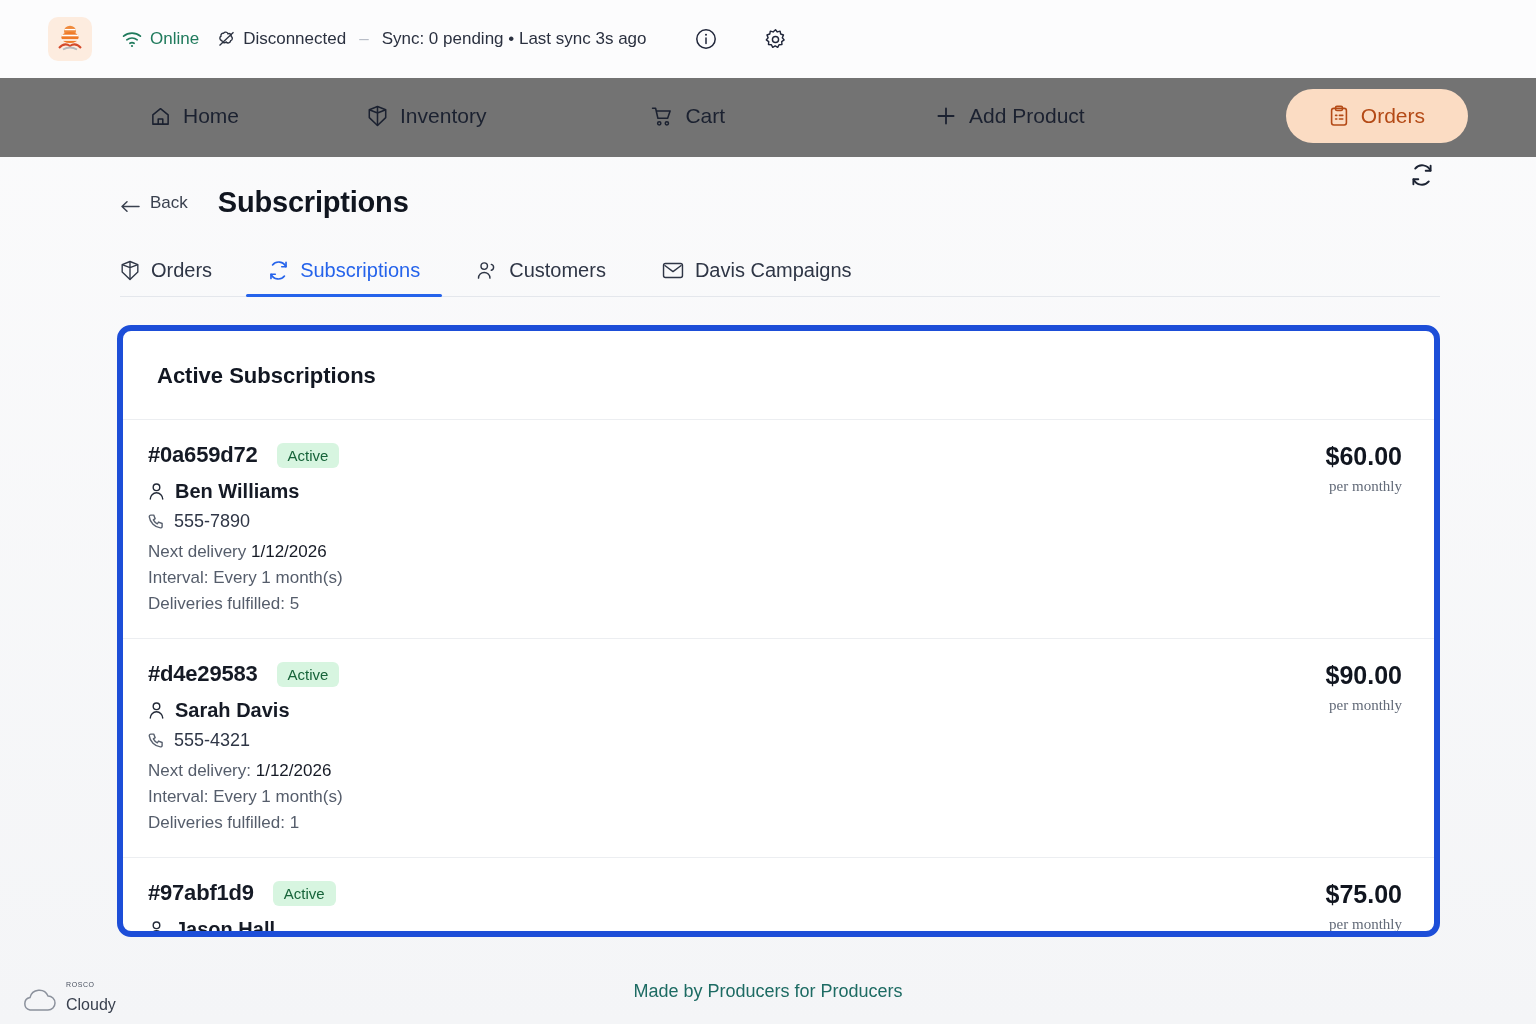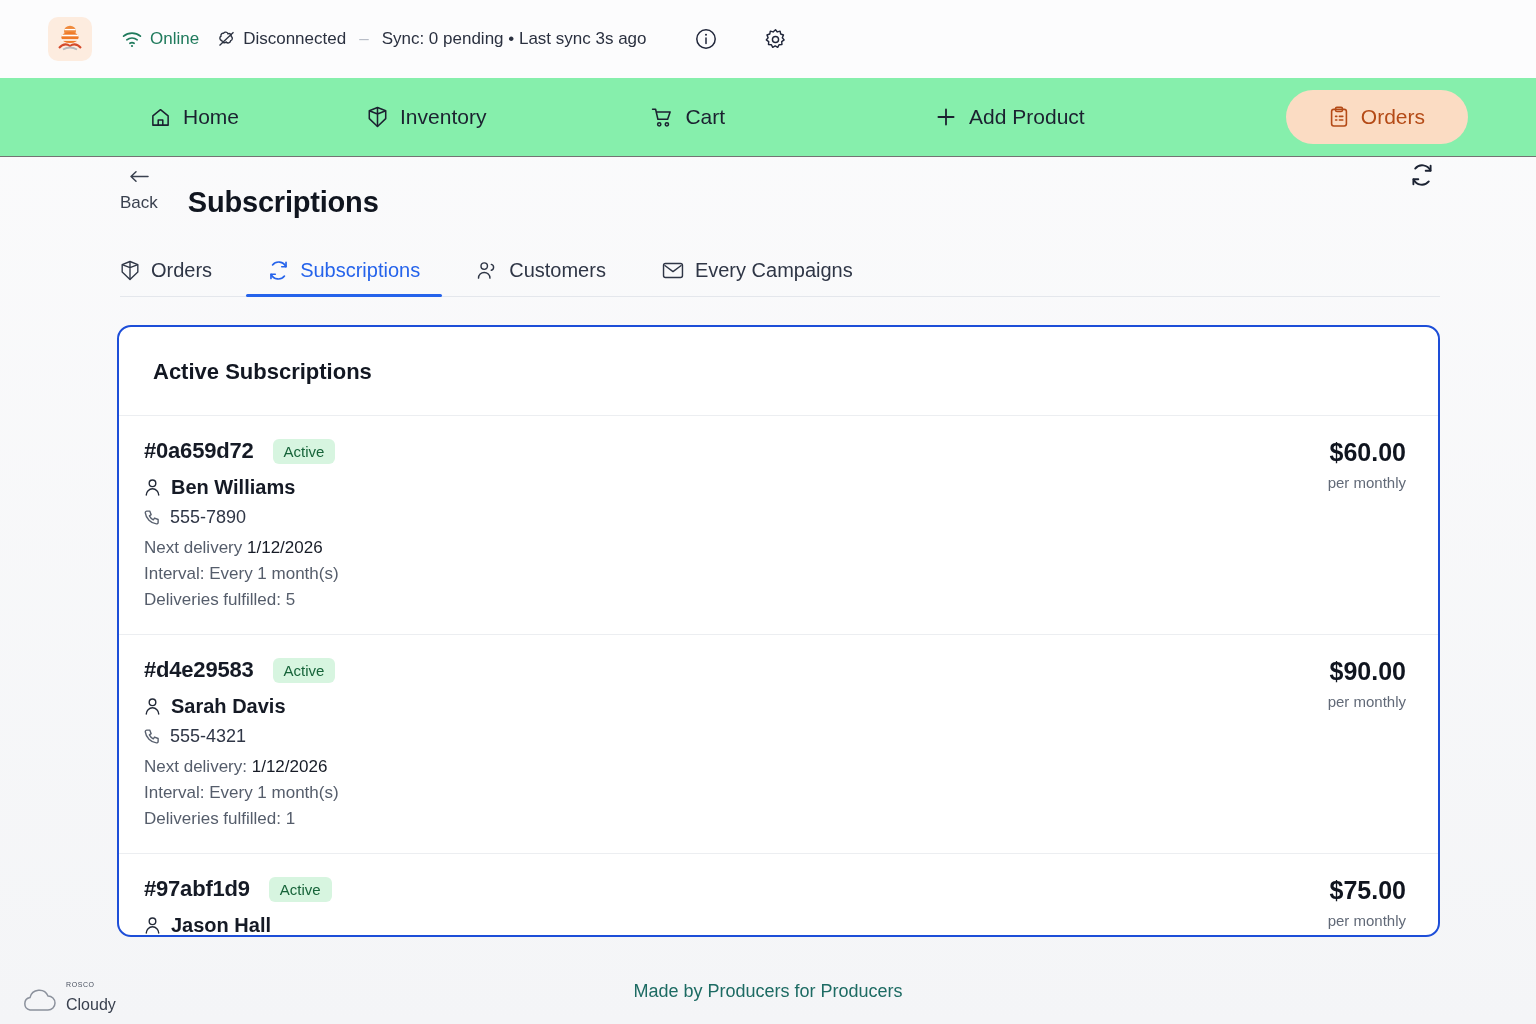--- a/index.html
+++ b/index.html
@@ -49,22 +49,22 @@
   .status-sync { color: #2b3140; font-size: 17px; }
   .status-icons { display: flex; align-items: center; gap: 47px; margin-left: 48px; }
   .icon-btn { display: flex; align-items: center; justify-content: center; cursor: pointer; }
 
   
   .navbar {
     height: 79px;
     display: flex;
     align-items: center;
     padding: 0 68px 0 150px;
-    background: #86efac;
-    border-bottom: 1px solid #737373;
+    background: #737373;
+    border-bottom: 3px solid #737373;
     position: relative;
   }
   .nav-items { display: flex; align-items: center; flex: 1; }
   .nav-item {
     display: flex; align-items: center; gap: 12px;
     font-size: 21px; color: #1b2130;
     cursor: pointer;
     white-space: nowrap;
   }
   .nav-item.home { margin-right: 128px; }
@@ -83,25 +83,24 @@
   }
 
   
   .pagehead {
     display: flex; align-items: flex-end;
     padding: 20px 0 0 0;
     position: relative;
     height: 62px;
   }
   .back-btn {
-    display: flex; align-items: center; gap: 10px;
+    display: flex; align-items: flex-end; gap: 10px;
     color: #3a414f; font-size: 17px;
     margin-left: 120px; margin-bottom: 6px;
     cursor: pointer;
-    flex-direction: column;
   }
   .page-title {
     font-size: 29px; font-weight: bold; color: #10151f;
     margin-left: 30px; letter-spacing: -0.2px;
   }
   .refresh-btn {
     position: absolute; right: 102px; top: 6px;
     cursor: pointer;
   }
 
@@ -126,21 +125,21 @@
     content: ""; position: absolute;
     left: -22px; right: -22px; bottom: -1px;
     height: 3px; background: #2563eb;
     border-radius: 2px;
   }
 
   
   .card {
     margin: 28px 96px 0 117px;
     background: #ffffff;
-    border: 2px solid #1d4ed8;
+    border: 6px solid #1d4ed8;
     border-radius: 14px;
     overflow: hidden;
     height: 612px;
   }
   .card-header {
     padding: 32px 0 30px 34px;
     border-bottom: 1px solid #eceef1;
   }
   .card-title { font-size: 22px; font-weight: bold; color: #121722; }
 
@@ -164,21 +163,21 @@
   .sub-phone {
     display: flex; align-items: center; gap: 10px;
     font-size: 18px; color: #2f3646;
     margin-top: 8px;
   }
   .sub-meta { font-size: 17px; color: #555d6b; margin-top: 10px; }
   .sub-meta strong { color: #161b26; font-weight: normal; }
   .sub-meta + .sub-meta { margin-top: 6px; }
   .sub-right { text-align: right; }
   .sub-price { font-size: 25px; font-weight: bold; color: #10151f; }
-  .sub-per { font-size: 15px; color: #626a78; margin-top: 7px; }
+  .sub-per { font-size: 15px; color: #626a78; margin-top: 7px; font-family: Liberation Serif, serif; }
 
   
   .footer {
     position: absolute; left: 0; right: 0; bottom: 22px;
     text-align: center;
     font-size: 18px; color: #1d6b63;
   }
   .weather {
     position: absolute; left: 18px; bottom: 10px;
     display: flex; align-items: flex-end; gap: 4px;
@@ -363,21 +362,21 @@
     <span>Customers</span>
   </div>
 
   <div class="tab">
     <span>
       <svg width="22" height="19" viewBox="0 0 23 19" fill="none" stroke="#2f3646" stroke-width="1.5" stroke-linejoin="round">
         <rect x="1.6" y="2.2" width="19.8" height="14.6" rx="2"></rect>
         <path d="M2.6 4 L11.5 10.6 L20.4 4"></path>
       </svg>
     </span>
-    <span>Every Campaigns</span>
+    <span>Davis Campaigns</span>
   </div>
 </div>
 
 <div class="card">
   <div class="card-header">
     <div class="card-title">Active Subscriptions</div>
   </div>
 
   <div class="sub-row">
     <div class="sub-left">

